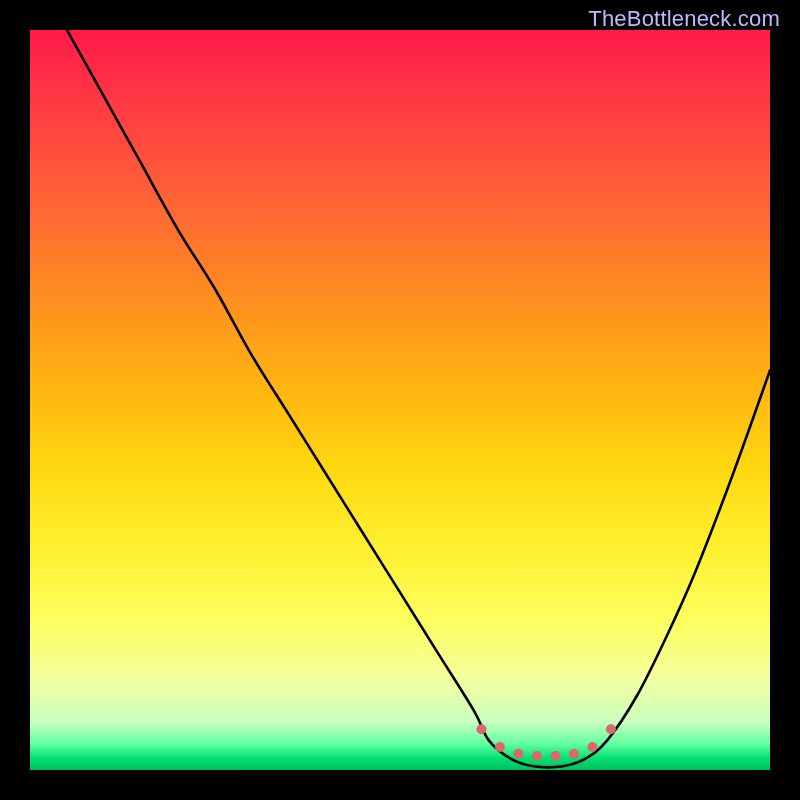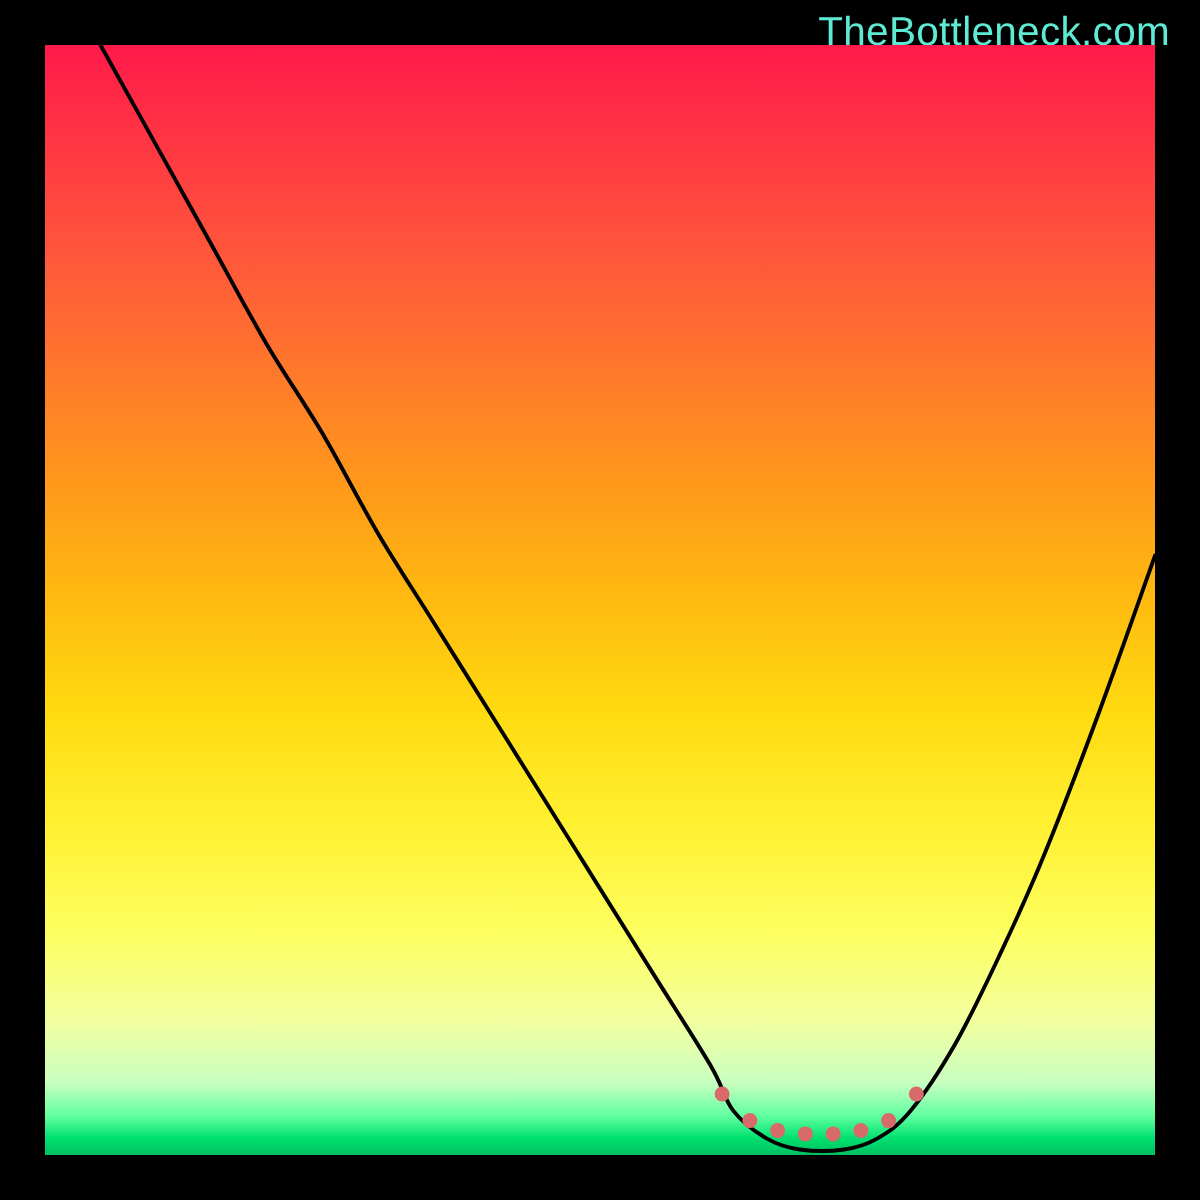--- a/index.html
+++ b/index.html
@@ -37,22 +37,22 @@
       #c8ffc0 93.5%,
       #60ffa0 96.5%,
       #00e070 98.5%,
       #00c060 100%
     );
   }
   .watermark {
     position: absolute;
     top: 6px;
     right: 20px;
-    color: #5eead4;
-    font-size: 27px;
+    color: #c4b5fd;
+    font-size: 22px;
     font-weight: 500;
     letter-spacing: 0.2px;
     user-select: none;
   }
   svg.curve {
     position: absolute;
     left: 0;
     top: 0;
     width: 740px;
     height: 740px;

